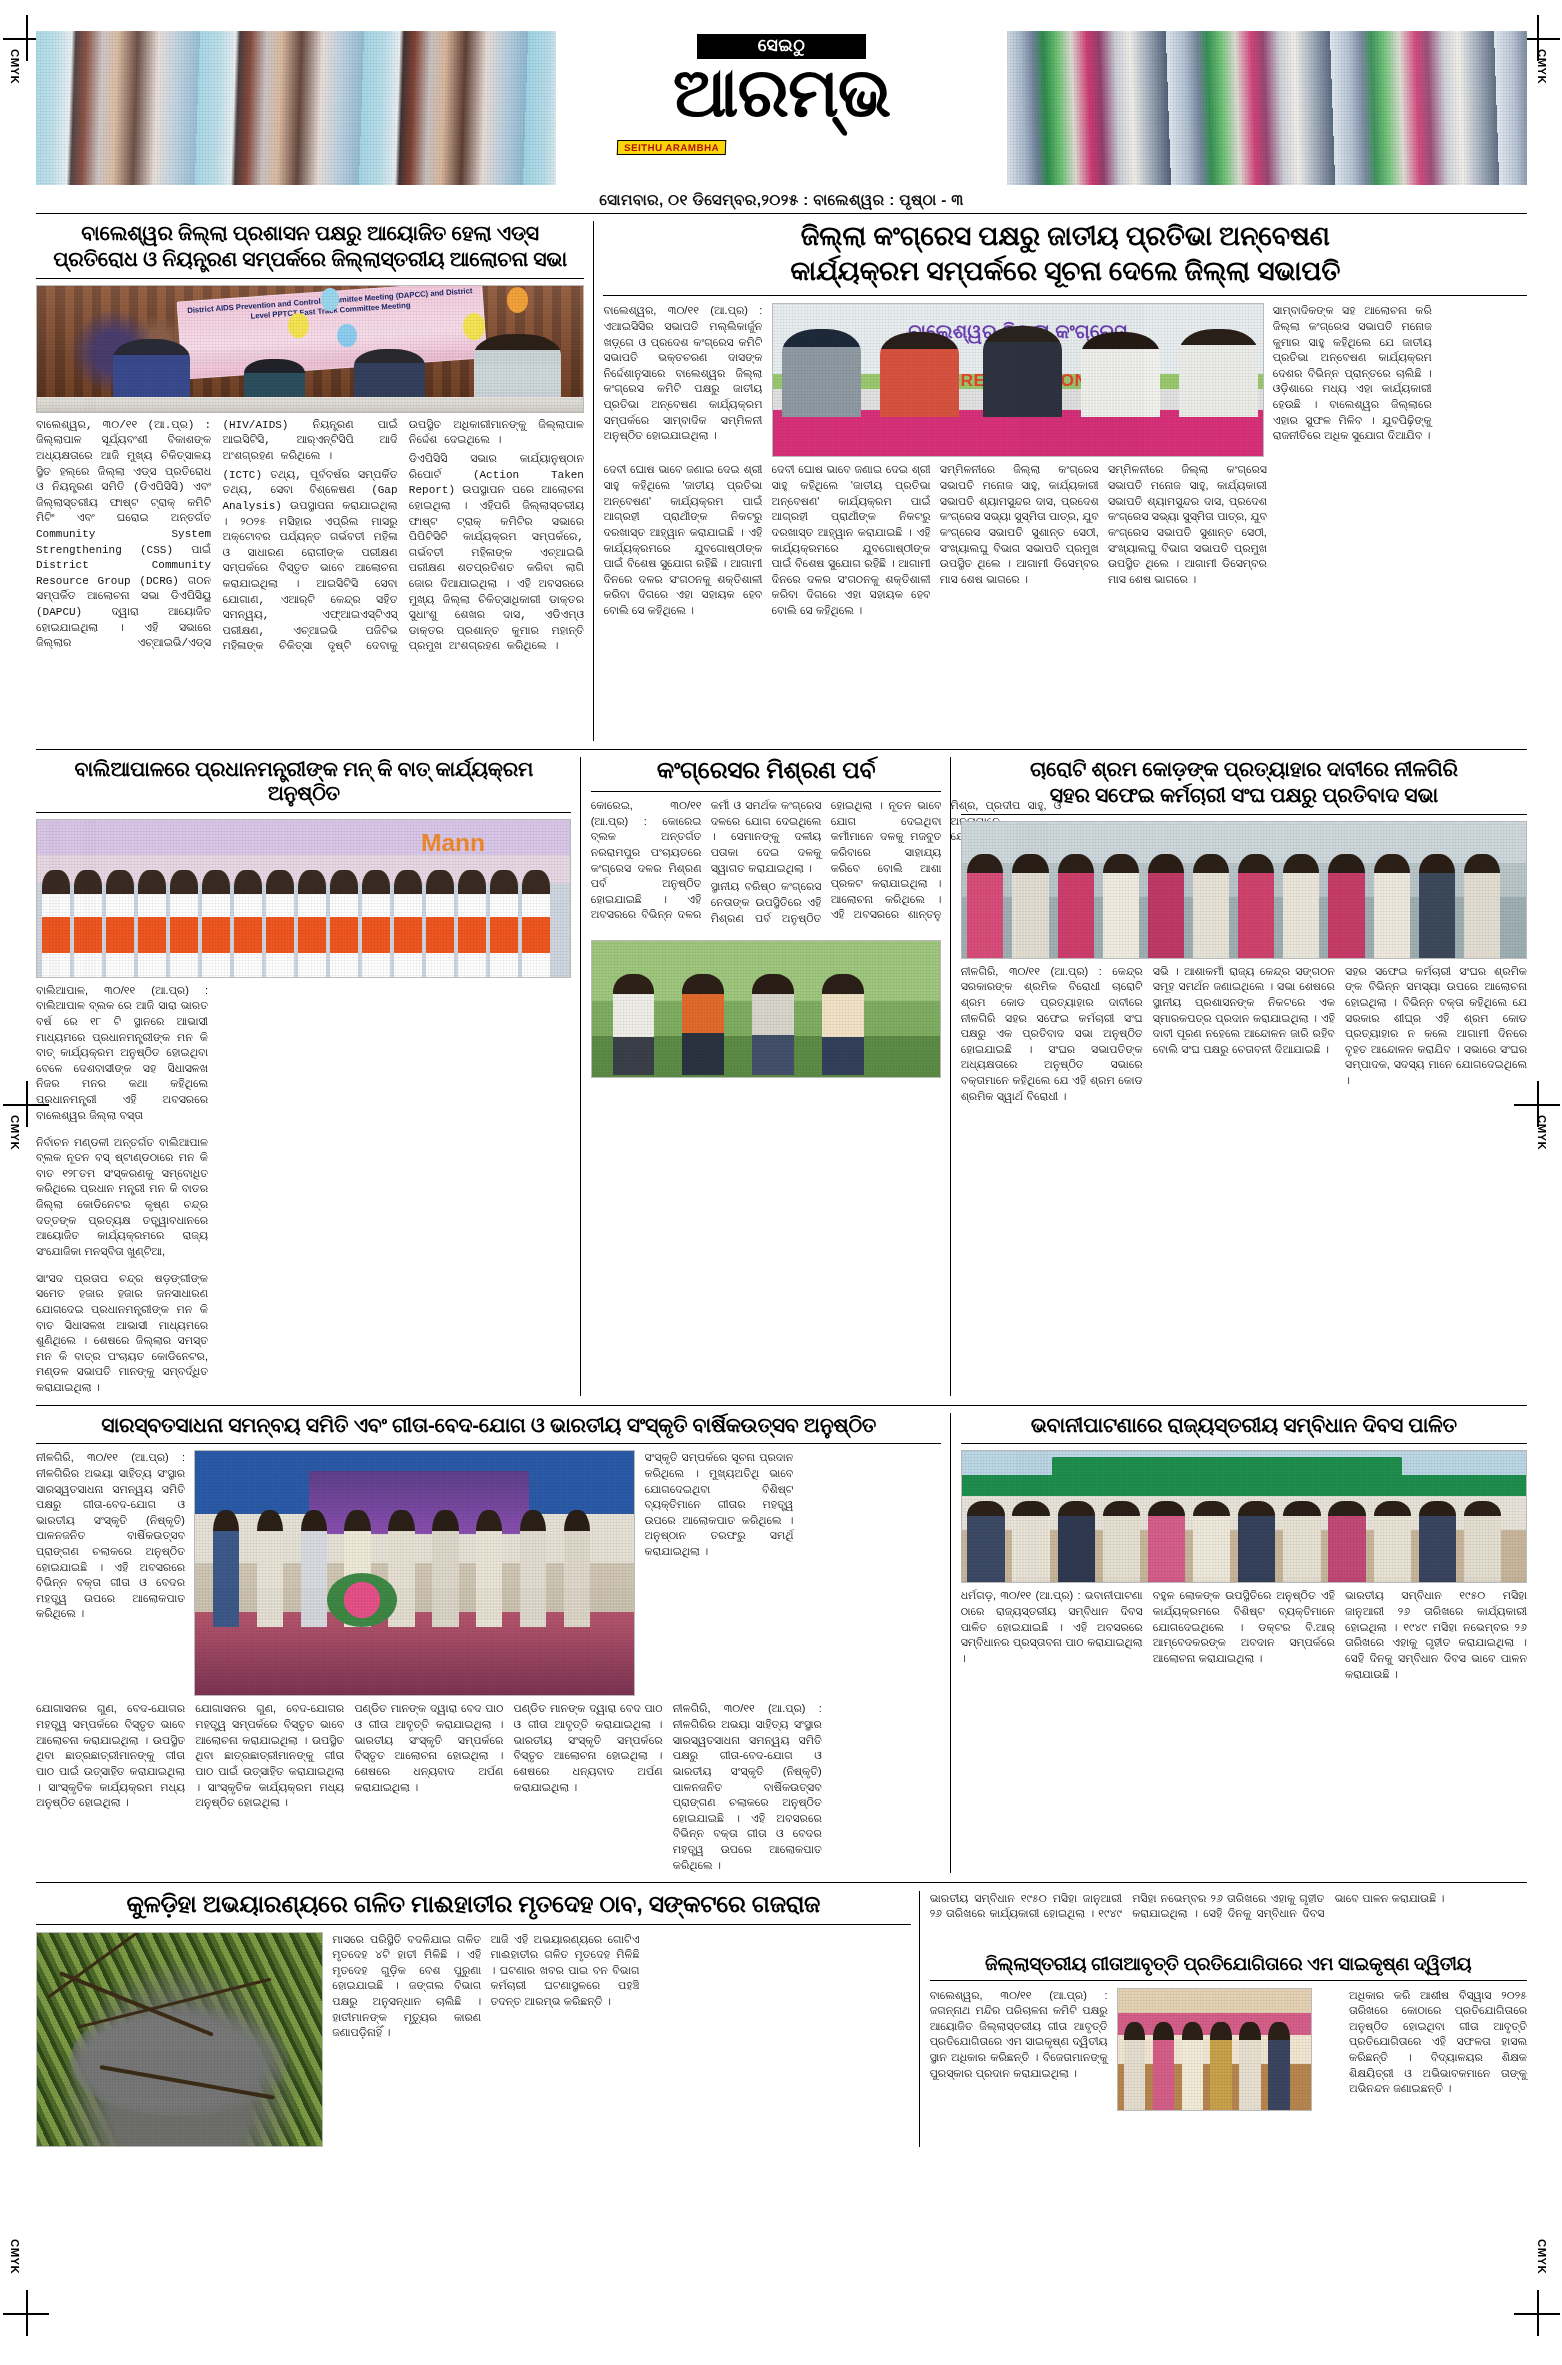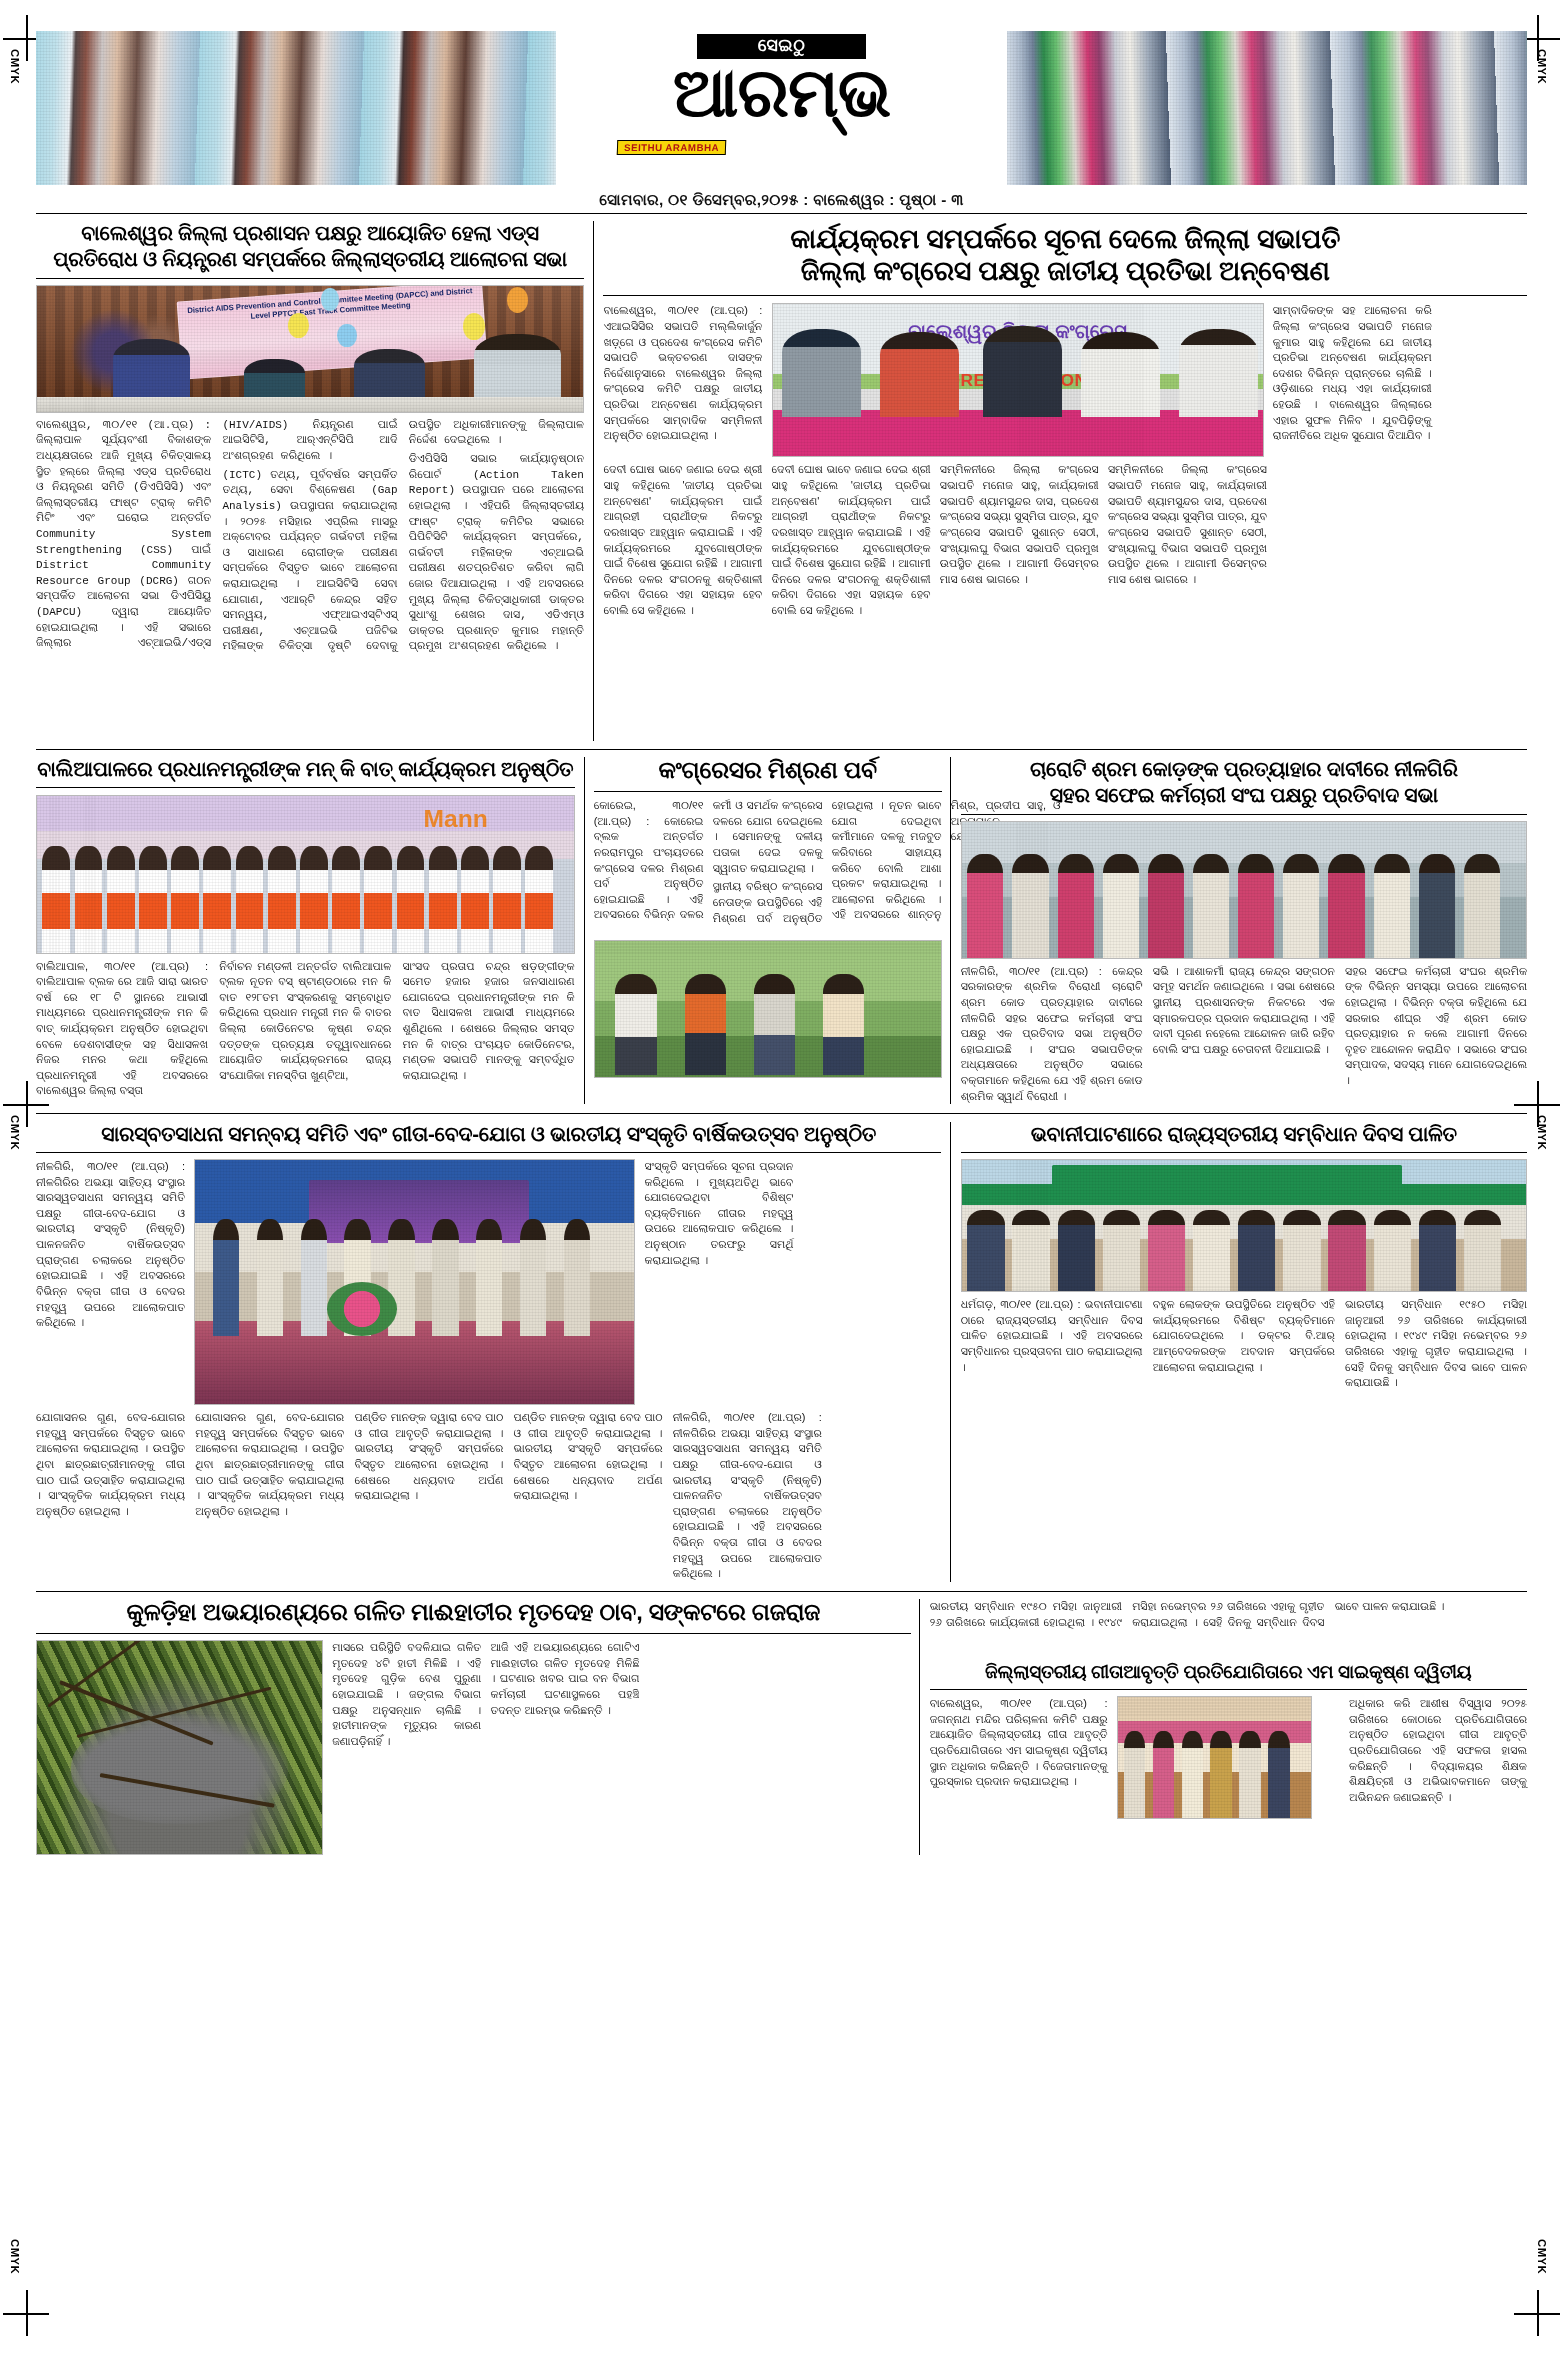--- a/index.html
+++ b/index.html
@@ -316,22 +316,22 @@
       <div class="body-text cols" style="margin-top:5px; column-count:3; column-gap:11.3px; column-rule:0; height:323px;font-family:Liberation Mono, monospace;">
         <p>ବାଲେଶ୍ୱର, ୩୦/୧୧ (ଆ.ପ୍ର) : ଜିଲ୍ଲାପାଳ ସୂର୍ଯ୍ୟବଂଶୀ ବିକାଶଙ୍କ ଅଧ୍ୟକ୍ଷତାରେ ଆଜି ମୁଖ୍ୟ ଚିକିତ୍ସାଳୟ ସ୍ଥିତ ହଲ୍‌ରେ ଜିଲ୍ଲା ଏଡ୍ସ ପ୍ରତିରୋଧ ଓ ନିୟନ୍ତ୍ରଣ ସମିତି (ଡିଏପିସିସି) ଏବଂ ଜିଲ୍ଲାସ୍ତରୀୟ ଫାଷ୍ଟ ଟ୍ରାକ୍ କମିଟି ମିଟିଂ ଏବଂ ଘରୋଇ ଅନ୍ତର୍ଗତ Community System Strengthening (CSS) ପାଇଁ District Community Resource Group (DCRG) ଗଠନ ସମ୍ପର୍କିତ ଆଲୋଚନା ସଭା ଡିଏପିସିୟୁ (DAPCU) ଦ୍ୱାରା ଆୟୋଜିତ ହୋଇଯାଇଥିଲା । ଏହି ସଭାରେ ଜିଲ୍ଲାର ଏଚ୍‌ଆଇଭି/ଏଡ୍ସ (HIV/AIDS) ନିୟନ୍ତ୍ରଣ ପାଇଁ ଆଇସିଟିସି, ଆର୍‌ଏନ୍‌ଟିସିପି ଆଦି ଅଂଶଗ୍ରହଣ କରିଥିଲେ ।</p>
         <p>(ICTC) ତଥ୍ୟ, ପୂର୍ବବର୍ଷର ସମ୍ପର୍କିତ ତଥ୍ୟ, ସେବା ବିଶ୍ଳେଷଣ (Gap Analysis) ଉପସ୍ଥାପନା କରାଯାଇଥିଲା । ୨୦୨୫ ମସିହାର ଏପ୍ରିଲ ମାସରୁ ଅକ୍ଟୋବର ପର୍ଯ୍ୟନ୍ତ ଗର୍ଭବତୀ ମହିଳା ଓ ସାଧାରଣ ରୋଗୀଙ୍କ ପରୀକ୍ଷଣ ସମ୍ପର୍କରେ ବିସ୍ତୃତ ଭାବେ ଆଲୋଚନା କରାଯାଇଥିଲା । ଆଇସିଟିସି ସେବା ଯୋଗାଣ, ଏଆର୍‌ଟି କେନ୍ଦ୍ର ସହିତ ସମନ୍ୱୟ, ଏଫ୍‌ଆଇଏସ୍‌ଟିଏସ୍ ପରୀକ୍ଷଣ, ଏଚ୍‌ଆଇଭି ପଜିଟିଭ ମହିଳାଙ୍କ ଚିକିତ୍ସା ଦୃଷ୍ଟି ଦେବାକୁ ଉପସ୍ଥିତ ଅଧିକାରୀମାନଙ୍କୁ ଜିଲ୍ଲାପାଳ ନିର୍ଦ୍ଦେଶ ଦେଇଥିଲେ ।</p>
         <p>ଡିଏପିସିସି ସଭାର କାର୍ଯ୍ୟାନୁଷ୍ଠାନ ରିପୋର୍ଟ (Action Taken Report) ଉପସ୍ଥାପନ ପରେ ଆଲୋଚନା ହୋଇଥିଲା । ଏହିପରି ଜିଲ୍ଲାସ୍ତରୀୟ ଫାଷ୍ଟ ଟ୍ରାକ୍ କମିଟିର ସଭାରେ ପିପିଟିସିଟି କାର୍ଯ୍ୟକ୍ରମ ସମ୍ପର୍କରେ, ଗର୍ଭବତୀ ମହିଳାଙ୍କ ଏଚ୍‌ଆଇଭି ପରୀକ୍ଷଣ ଶତପ୍ରତିଶତ କରିବା ଲାଗି ଜୋର ଦିଆଯାଇଥିଲା । ଏହି ଅବସରରେ ମୁଖ୍ୟ ଜିଲ୍ଲା ଚିକିତ୍ସାଧିକାରୀ ଡାକ୍ତର ସୁଧାଂଶୁ ଶେଖର ଦାସ, ଏଡିଏମ୍‌ଓ ଡାକ୍ତର ପ୍ରଶାନ୍ତ କୁମାର ମହାନ୍ତି ପ୍ରମୁଖ ଅଂଶଗ୍ରହଣ କରିଥିଲେ ।</p>
       </div>
     </div>
 
     <div style="width:10.2px;border-right:1px solid #000;margin:0 9.2px 0 0;"></div>
 
     <div style="flex:1;">
+      <div class="headline h-xl">ଜିଲ୍ଲା କଂଗ୍ରେସ ପକ୍ଷରୁ ଜାତୀୟ ପ୍ରତିଭା ଅନ୍ବେଷଣ</div>
       <div class="headline h-xl" style="margin-top:3.1px;">କାର୍ଯ୍ୟକ୍ରମ ସମ୍ପର୍କରେ ସୂଚନା ଦେଲେ ଜିଲ୍ଲା ସଭାପତି</div>
-      <div class="headline h-xl">ଜିଲ୍ଲା କଂଗ୍ରେସ ପକ୍ଷରୁ ଜାତୀୟ ପ୍ରତିଭା ଅନ୍ବେଷଣ</div>
       <div class="hr-thin" style="margin:7.2px 0 7.2px 0;"></div>
 
       <div style="display:flex;gap:9.2px;">
         <div class="body-text" style="width:159px;">ବାଲେଶ୍ୱର, ୩୦/୧୧ (ଆ.ପ୍ର) : ଏଆଇସିସିର ସଭାପତି ମଲ୍ଲିକାର୍ଜୁନ ଖଡ଼୍‌ଗେ ଓ ପ୍ରଦେଶ କଂଗ୍ରେସ କମିଟି ସଭାପତି ଭକ୍ତଚରଣ ଦାସଙ୍କ ନିର୍ଦ୍ଦେଶାନୁସାରେ ବାଲେଶ୍ୱର ଜିଲ୍ଲା କଂଗ୍ରେସ କମିଟି ପକ୍ଷରୁ ଜାତୀୟ ପ୍ରତିଭା ଅନ୍ବେଷଣ କାର୍ଯ୍ୟକ୍ରମ ସମ୍ପର୍କରେ ସାମ୍ବାଦିକ ସମ୍ମିଳନୀ ଅନୁଷ୍ଠିତ ହୋଇଯାଇଥିଲା ।</div>
 
         <div class="photo ph-congress" style="width:492px;height:154px;">
           <div class="bn1">ବାଲେଶ୍ୱର ଜିଲ୍ଲା କଂଗ୍ରେସ</div>
           <div class="bn2">BALASORE ZILLA CONGRESS</div>
           <div class="person" style="left:2%;width:16%;height:58%;bottom:26%;background:linear-gradient(180deg,#1d2a3a 0 20%, #8f9aa3 20% 100%);"></div>
           <div class="person" style="left:22%;width:16%;height:56%;bottom:26%;background:linear-gradient(180deg,#2a1f1a 0 20%, #d8533f 20% 100%);"></div>
@@ -377,21 +377,21 @@
           <div class="pp" style="left:61%;"></div>
             <div class="pp" style="left:67%;"></div>
           <div class="pp" style="left:73%;"></div>
             <div class="pp" style="left:79%;"></div>
           <div class="pp" style="left:85%;"></div>
             <div class="pp" style="left:91%;"></div>
         </div>
         <div class="grain"></div>
       </div>
 
-      <div class="body-text" style="margin-top:5.1px;display:flex;gap:11.3px;">
+      <div class="body-text" style="margin-top:5.1px;display:flex;gap:11.3px;flex-direction:column;">
         <div style="width:172px;">ବାଲିଆପାଳ, ୩୦/୧୧ (ଆ.ପ୍ର) : ବାଲିଆପାଳ ବ୍ଲକ ରେ ଆଜି ସାରା ଭାରତ ବର୍ଷ ରେ ୧୮ ଟି ସ୍ଥାନରେ ଆଭାସୀ ମାଧ୍ୟମରେ ପ୍ରଧାନମନ୍ତ୍ରୀଙ୍କ ମନ କି ବାତ୍ କାର୍ଯ୍ୟକ୍ରମ ଅନୁଷ୍ଠିତ ହୋଇଥିବା ବେଳେ ଦେଶବାସୀଙ୍କ ସହ ସିଧାସଳଖ ନିଜର ମନର କଥା କହିଥିଲେ ପ୍ରଧାନମନ୍ତ୍ରୀ ଏହି ଅବସରରେ ବାଲେଶ୍ୱର ଜିଲ୍ଲା ବସ୍ତା</div>
         <div style="width:172px;">ନିର୍ବାଚନ ମଣ୍ଡଳୀ ଅନ୍ତର୍ଗତ ବାଲିଆପାଳ ବ୍ଲକ ନୂତନ ବସ୍ ଷ୍ଟାଣ୍ଡଠାରେ ମନ କି ବାତ ୧୨୮ତମ ସଂସ୍କରଣକୁ ସମ୍ବୋଧିତ କରିଥିଲେ ପ୍ରଧାନ ମନ୍ତ୍ରୀ ମନ କି ବାତର ଜିଲ୍ଲା କୋଡିନେଟର କୃଷ୍ଣ ଚନ୍ଦ୍ର ଦତ୍ତଙ୍କ ପ୍ରତ୍ୟକ୍ଷ ତତ୍ତ୍ୱାବଧାନରେ ଆୟୋଜିତ କାର୍ଯ୍ୟକ୍ରମରେ ରାଜ୍ୟ ସଂଯୋଜିକା ମନସ୍ବିତା ଖୁଣ୍ଟିଆ,</div>
         <div style="width:172px;">ସାଂସଦ ପ୍ରତାପ ଚନ୍ଦ୍ର ଷଡ଼ଙ୍ଗୀଙ୍କ ସମେତ ହଜାର ହଜାର ଜନସାଧାରଣ ଯୋଗଦେଇ ପ୍ରଧାନମନ୍ତ୍ରୀଙ୍କ ମନ କି ବାତ ସିଧାସଳଖ ଆଭାସୀ ମାଧ୍ୟମରେ ଶୁଣିଥିଲେ । ଶେଷରେ ଜିଲ୍ଲାର ସମସ୍ତ ମନ କି ବାତ୍‌ର ପଂଚାୟତ କୋଡିନେଟର, ମଣ୍ଡଳ ସଭାପତି ମାନଙ୍କୁ ସମ୍ବର୍ଦ୍ଧିତ କରାଯାଇଥିଲା ।</div>
       </div>
     </div>
 
     <div style="width:10.2px;border-right:1px solid #000;margin:0 9.2px 0 0;"></div>
 
     <div style="width:359px;">
       <div class="headline h-lg">କଂଗ୍ରେସର ମିଶ୍ରଣ ପର୍ବ</div>

